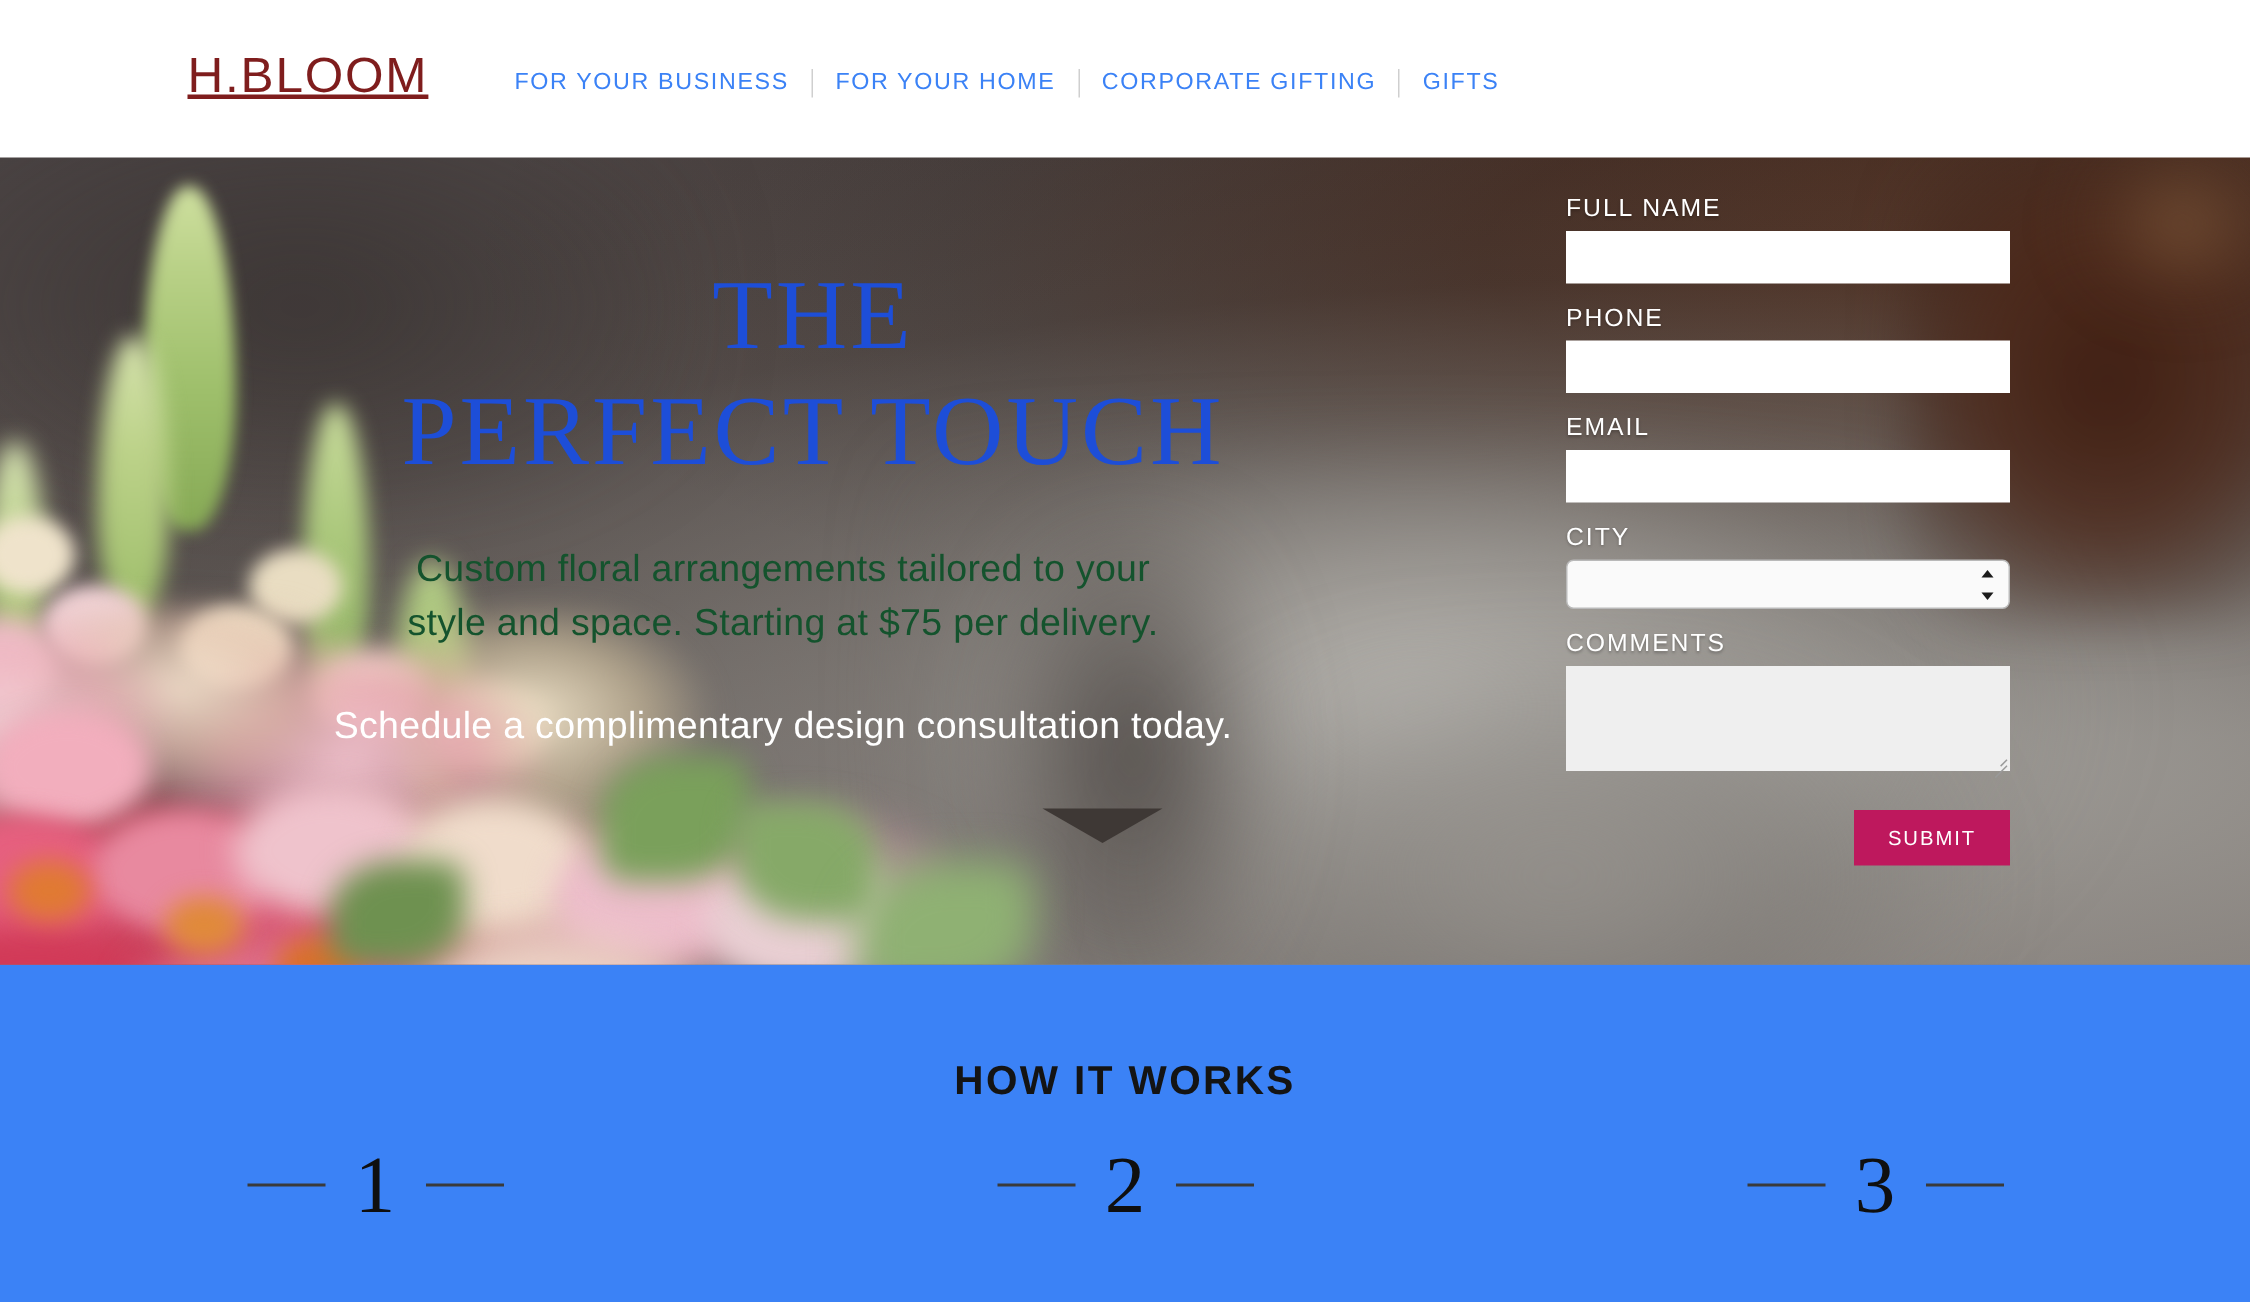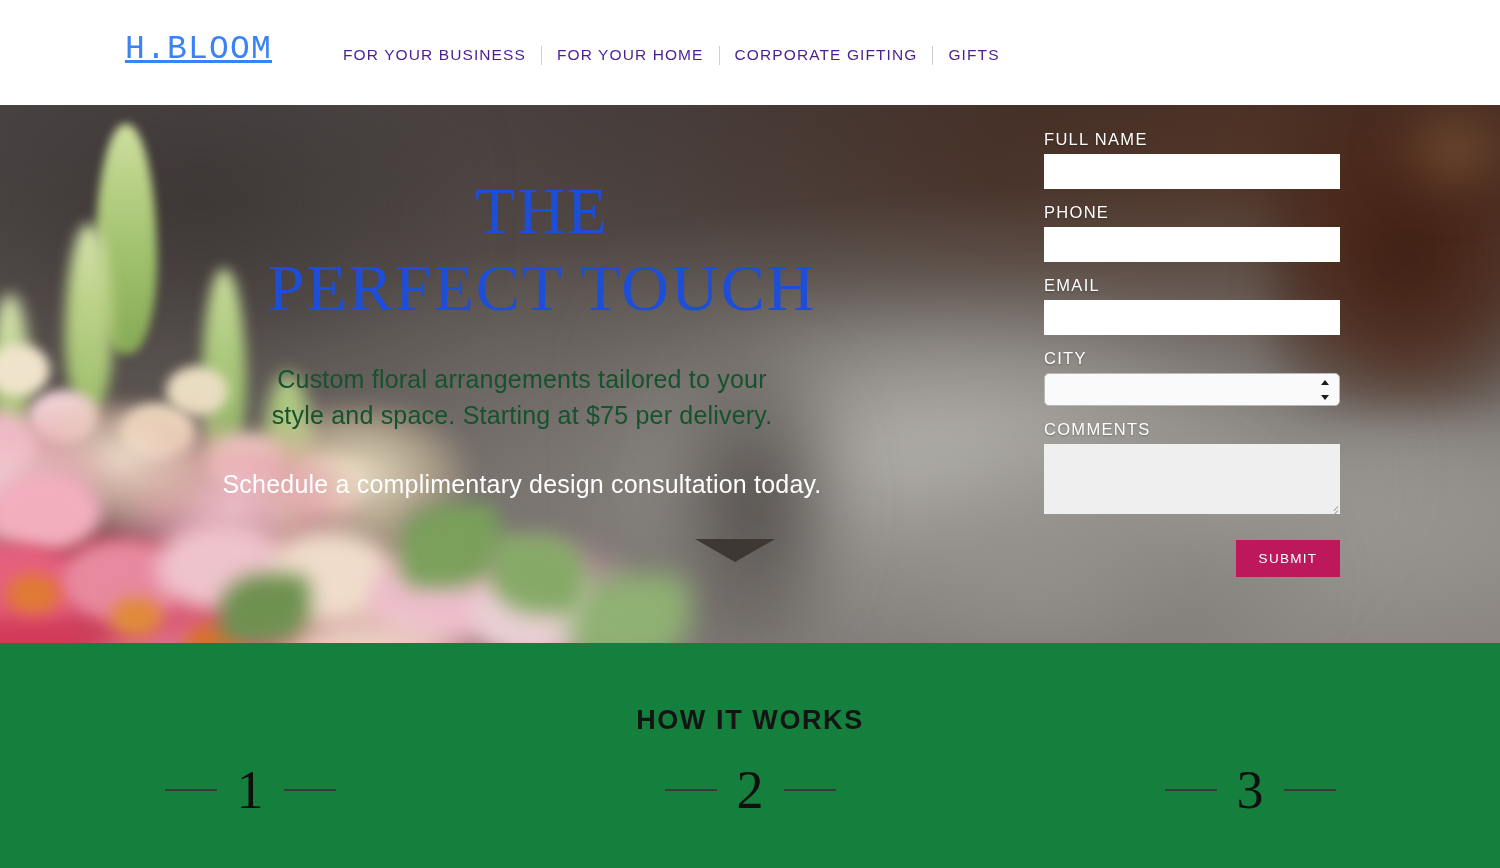--- a/index.html
+++ b/index.html
@@ -25,39 +25,39 @@
     position: absolute;
     left: 0; top: 0;
     width: 1500px; height: 105px;
     background: #ffffff;
     z-index: 20;
   }
 
   #logo {
     position: absolute;
     left: 125px; top: 33px;
-    font-family: Liberation Mono, monospace;
+    font-family: Liberation Sans, sans-serif;
     font-size: 33px;
     letter-spacing: 1.2px;
-    color: #3b82f6;
+    color: #7f1d1d;
     line-height: 1;
     white-space: nowrap;
   }
 
   #mainnav {
     position: absolute;
     left: 343px; top: 44px;
     display: flex;
     align-items: center;
     height: 22px;
   }
   .nav-link {
     font-size: 15.5px;
     letter-spacing: 1.1px;
-    color: #4c1d95;
+    color: #3b82f6;
     white-space: nowrap;
     text-decoration: none;
     font-weight: 300;
   }
   .nav-sep {
     width: 1px;
     height: 19px;
     background: #cfcfcf;
     margin: 0 15px;
     flex: none;
@@ -361,21 +361,21 @@
     font-size: 13.5px;
     letter-spacing: 1.3px;
     font-weight: 300;
   }
 
   
   #howitworks {
     position: absolute;
     left: 0; top: 643px;
     width: 1500px; height: 225px;
-    background: #15803d;
+    background: #3b82f6;
     z-index: 4;
   }
   #hiw-title {
     position: absolute;
     left: 0; top: 62px;
     width: 1500px;
     text-align: center;
     font-size: 27px;
     letter-spacing: 1.6px;
     font-weight: bold;

